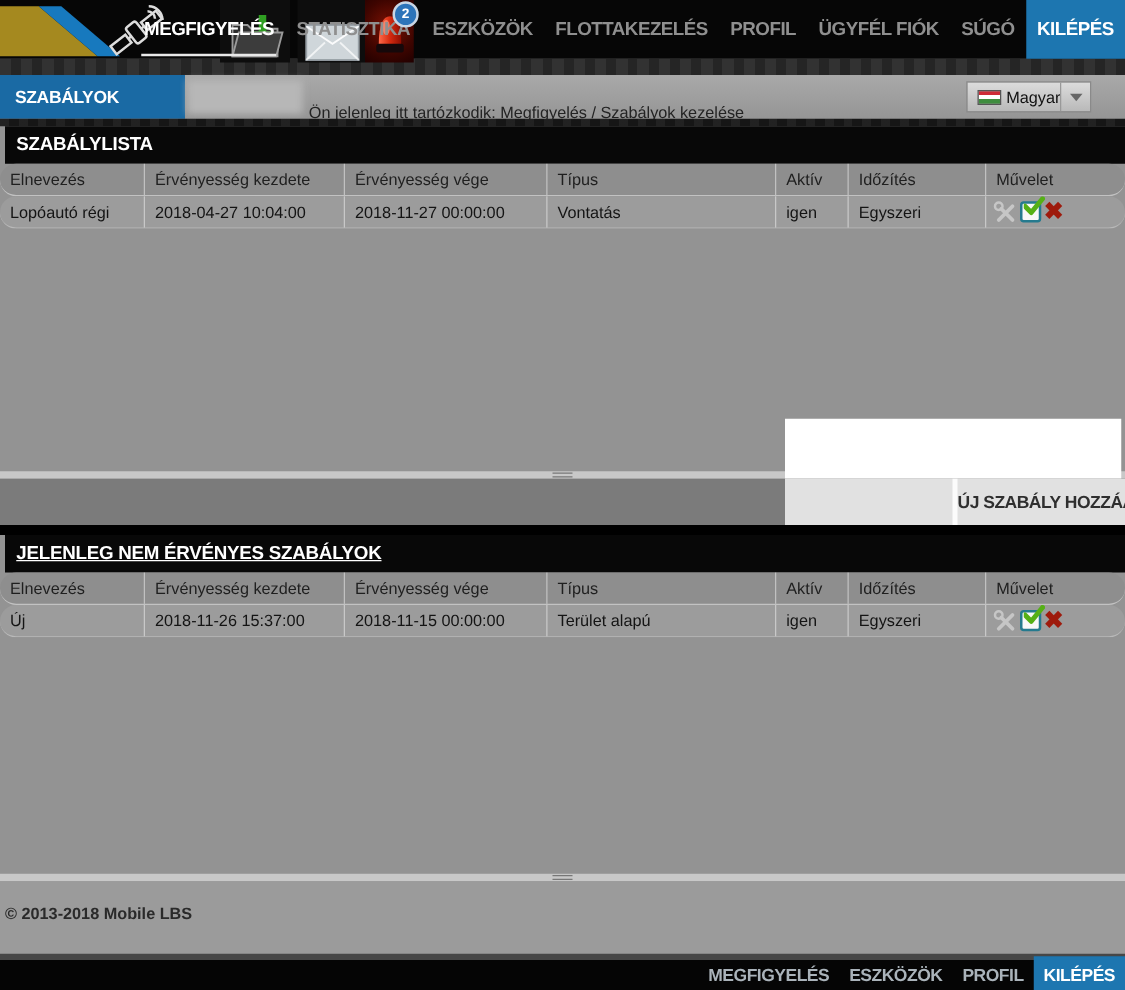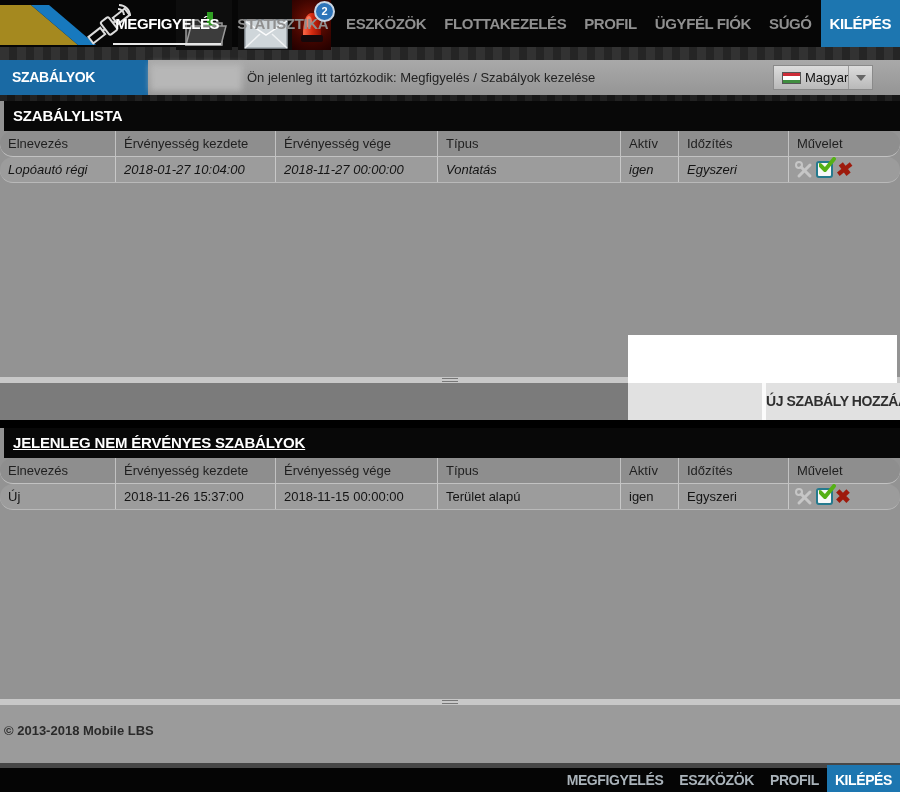--- a/index.html
+++ b/index.html
@@ -33,21 +33,21 @@
   .strip2 { position:absolute; left:0; top:95px; width:900px; height:6px; background:#161616;
     background-image:repeating-linear-gradient(90deg, rgba(255,255,255,0.05) 0 7px, transparent 7px 15px); }
 
   
   .crumb { position:absolute; left:0; top:60px; width:900px; height:35px;
     background:linear-gradient(#a9a9a9,#959595); }
   .crumb-box { position:absolute; left:0; top:0; width:148px; height:35px; background:#1a6aa4;
     color:#fff; font-size:14px; font-weight:bold; letter-spacing:-0.3px; line-height:35px; padding-left:12px; }
   .crumb-blur { position:absolute; left:150px; top:4px; width:92px; height:27px; background:#b7b7b7;
     filter:blur(3px); }
-  .crumb-text { position:absolute; left:247px; top:0; line-height:35px; font-size:13px; color:#232323; }
+  .crumb-text { position:absolute; left:247px; top:12px; line-height:35px; font-size:13px; color:#232323; }
   .lang { position:absolute; left:773px; top:5px; width:100px; height:25px;
     background:linear-gradient(#dcdcdc,#b9b9b9); border:1px solid #8a8a8a; display:flex; align-items:center; cursor:pointer; }
   .flag { width:19px; height:12px; margin-left:8px; border:1px solid #555; flex:0 0 auto;
     background:linear-gradient(#ce2b37 0 33%, #ffffff 33% 66%, #3f8d3f 66% 100%); }
   .lang-label { font-size:13px; color:#111; margin-left:4px; flex:1; }
   .lang-caret { width:26px; align-self:stretch; border-left:1px solid #999; display:flex; align-items:center; justify-content:center; }
   .caret-shape { width:0; height:0; border-left:5px solid transparent; border-right:5px solid transparent; border-top:6px solid #666; }
 
   
   .sechead { position:absolute; left:4px; width:900px; height:30px; background:#080808; color:#fff;
@@ -183,23 +183,23 @@
   <div class="thead" style="top:131px;">
     <div class="cell c0">Elnevezés</div>
     <div class="cell c1">Érvényesség kezdete</div>
     <div class="cell c2">Érvényesség vége</div>
     <div class="cell c3">Típus</div>
     <div class="cell c4">Aktív</div>
     <div class="cell c5">Időzítés</div>
     <div class="cell c6">Művelet</div>
   </div>
 
-  <div class="trow" style="top:157px;font-style:italic;">
+  <div class="trow" style="top:157px;">
     <div class="cell c0">Lopóautó régi</div>
-    <div class="cell c1">2018-01-27 10:04:00</div>
+    <div class="cell c1">2018-04-27 10:04:00</div>
     <div class="cell c2">2018-11-27 00:00:00</div>
     <div class="cell c3">Vontatás</div>
     <div class="cell c4">igen</div>
     <div class="cell c5">Egyszeri</div>
     <div class="cell c6 actions">
       <svg width="20" height="20" viewBox="0 0 20 20">
         <g fill="none" stroke="#c6c6c6" stroke-linecap="round">
           <circle cx="5" cy="5" r="3" stroke-width="2"></circle>
           <line x1="7" y1="7" x2="16" y2="16" stroke-width="3"></line>
           <line x1="5" y1="16" x2="16" y2="5" stroke-width="3"></line>

